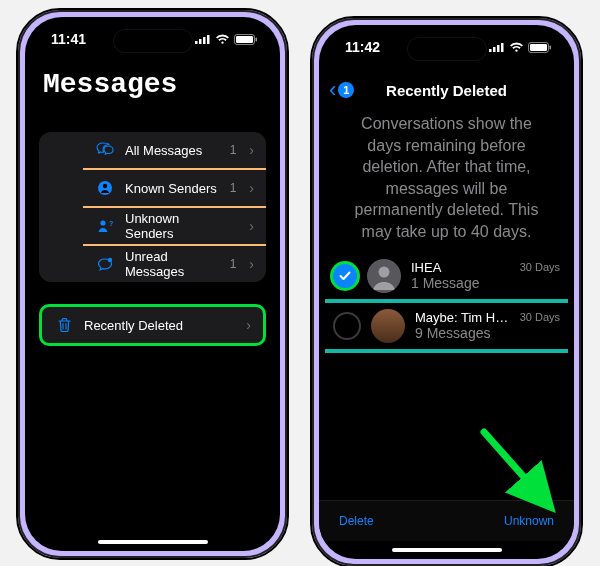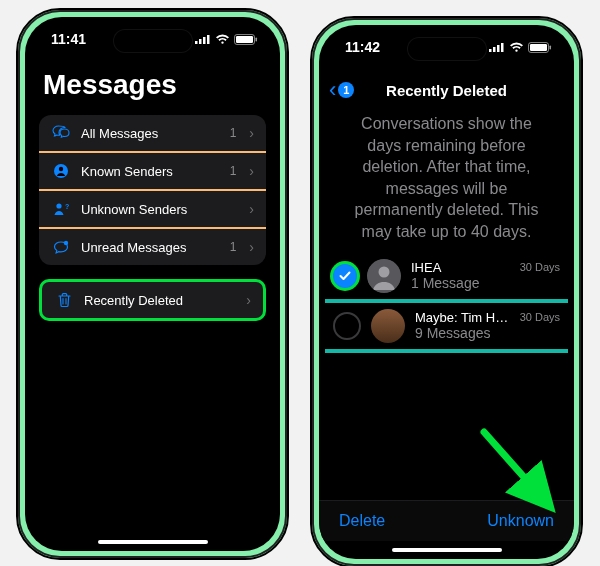--- a/index.html
+++ b/index.html
@@ -5,43 +5,43 @@
   :root{
     --accent:#0a84ff;
     --highlight:#00e03a;
     --chevron:#6e6e73;
     --rowbg:#1c1c1e;
   }
   html,body{margin:0;padding:0;background:#f2f2f2;font-family:-apple-system,Helvetica Neue,Arial,sans-serif;}
   .stage{width:600px;height:566px;position:relative;margin:auto;}
   .phone{
     position:absolute;top:8px;width:269px;height:548px;
-    background:#86efac;border-radius:44px;border:2px solid #000;
+    background:#c4b5fd;border-radius:44px;border:2px solid #000;
     box-shadow:0 0 0 2px #222 inset;
   }
   .phone.left{left:16px;}
   .phone.right{left:310px;margin-top:8px;}
   .screen{
     position:absolute;left:7px;right:7px;top:7px;bottom:7px;
     background:#000;border-radius:37px;overflow:hidden;color:#fff;
     display:flex;flex-direction:column;
   }
   .dyn-island{
     position:absolute;top:13px;left:50%;transform:translateX(-50%);
     width:78px;height:22px;background:#000;border-radius:14px;z-index:11;
     box-shadow:0 0 0 1px #111;
   }
   .statusbar{
     height:44px;display:flex;align-items:center;justify-content:space-between;
     padding:0 22px 0 26px;font-size:14px;font-weight:600;flex:none;
   }
   .sbicons{display:flex;gap:4px;align-items:center;}
   .sbicons svg{display:block;}
-  .big-title{font-size:28px;font-weight:700;padding:8px 18px 14px;}
-  .list{margin:0 14px;border-radius:12px;overflow:hidden;background:var(--rowbg);}
+  .big-title{font-size:28px;font-weight:700;padding:8px 18px 24px;font-family:Liberation Mono, monospace;}
+  .list{margin:8px 14px;border-radius:12px;overflow:hidden;background:var(--rowbg);padding-left:44px;}
   .row{
     display:flex;align-items:center;height:36px;padding:0 12px;gap:10px;
     border-top:2px solid #fdba74;font-size:13px;
   }
   .row:first-child{border-top:none;}
   .row .ico{width:20px;display:flex;justify-content:center;}
   .row .label{flex:1;}
   .row .count{color:#8a8a8e;font-size:12px;margin-right:3px;}
   .chev{color:var(--chevron);font-size:14px;line-height:1;}
   .list2{margin:14px 14px 0;}
@@ -76,21 +76,21 @@
   .selcircle.on{border:none;background:var(--accent);}
   .selcircle.on.ring{box-shadow:0 0 0 3px var(--highlight);}
   .avatar{width:34px;height:34px;border-radius:50%;background:#3a3a3c;flex:none;overflow:hidden;}
   .avatar.person{background:linear-gradient(#8a5a3a,#4a2e1a);}
   .conv .meta{flex:1;min-width:0;}
   .conv .name{font-size:13px;font-weight:400;color:#fff;white-space:nowrap;overflow:hidden;text-overflow:ellipsis;}
   .conv .sub{font-size:14px;color:#8a8a8e;}
   .conv .days{font-size:11px;color:#8a8a8e;align-self:flex-start;margin-top:2px;}
   .toolbar{
     margin-top:auto;height:40px;display:flex;align-items:center;
-    justify-content:space-between;padding:0 20px;color:var(--accent);font-size:16px;
+    justify-content:space-between;padding:0 20px;color:var(--accent);font-size:12px;
     border-top:1px solid #1c1c1e;background:#0a0a0a;
   }
   .homebar{height:18px;display:flex;align-items:center;justify-content:center;flex:none;}
   .homebar div{width:110px;height:4px;border-radius:3px;background:#fff;}
   .arrow{
     position:absolute;pointer-events:none;
   }
 </style>
 </head>
 <body>

